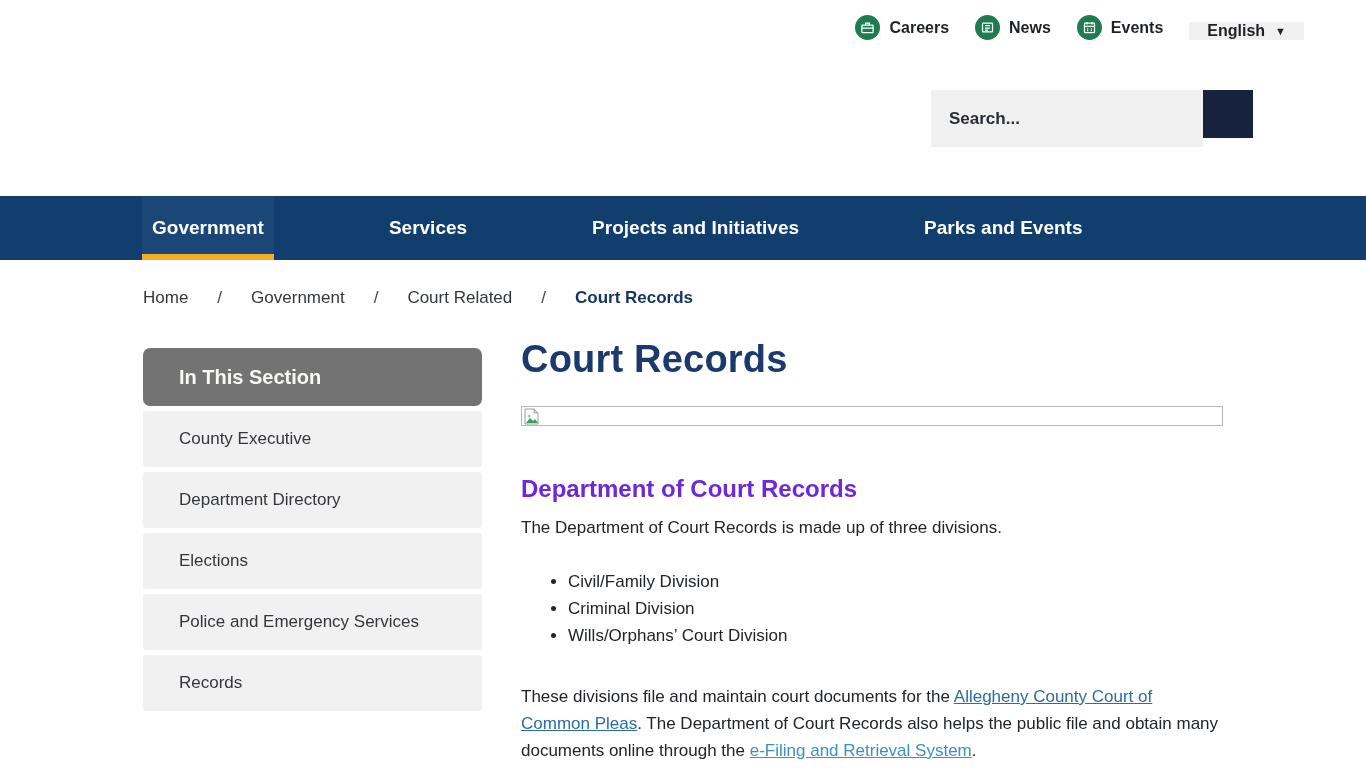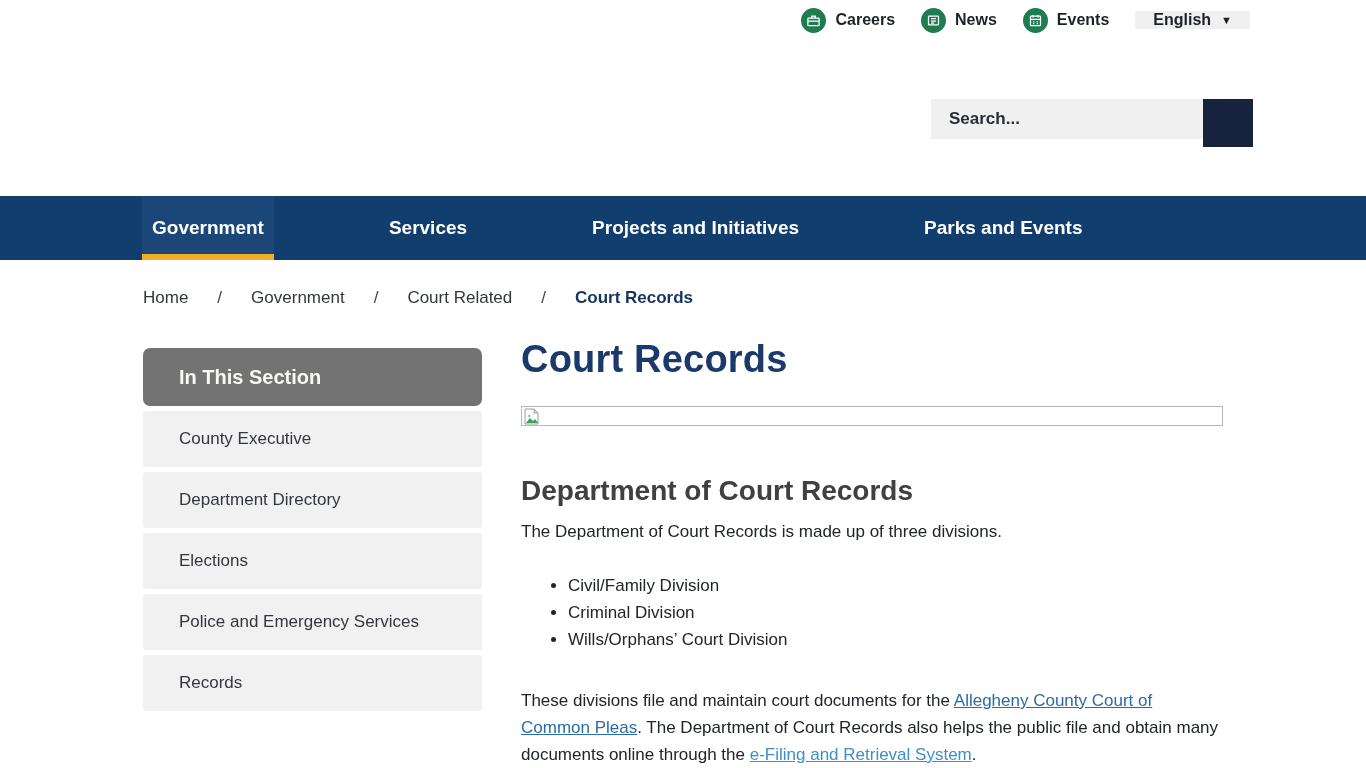--- a/index.html
+++ b/index.html
@@ -1,33 +1,33 @@
 <!DOCTYPE html>
 <html><head>
 <meta charset="utf-8">
 <style>
   * { box-sizing: border-box; margin: 0; padding: 0; }
   html, body { width: 1366px; height: 768px; overflow: hidden; background: #ffffff;
     font-family: "Liberation Sans", sans-serif; color: #212529; }
 
   
-  .topbar { height: 40px; display: flex; justify-content: flex-end; align-items: center;
-    padding-right: 116px; }
+  .topbar { height: 40px; display: flex; justify-content: flex-end; align-items: flex-end;
+    padding-right: 62px; }
   .topbar-link { display: flex; align-items: center; gap: 9px; margin-right: 26px;
     font-size: 16px; font-weight: 700; color: #1e2227; cursor: pointer; }
   .circle-icon { width: 25px; height: 25px; border-radius: 50%; background: #1e7c50;
     display: flex; align-items: center; justify-content: center; }
   .circle-icon svg { display: block; }
   .lang-box { display: flex; align-items: center; gap: 10px; background: #f0f0f1;
     padding: 0 18px; font-size: 16px; font-weight: 700; color: #1e2227; cursor: pointer; }
   .caret { font-size: 11px; color: #1e2227; }
 
   
   .header { height: 156px; position: relative; }
-  .search-wrap { position: absolute; top: 59px; right: 113px; width: 322px; height: 40px;
+  .search-wrap { position: absolute; top: 50px; right: 113px; width: 322px; height: 57px;
     display: flex; }
   .search-input { flex: 1; border: none; outline: none; background: #f0f0f1;
     font-family: "Liberation Sans", sans-serif; font-size: 17px; font-weight: 700;
     color: #1e2227; padding: 0 18px; }
   .search-input::placeholder { color: #2a2e33; opacity: 1; }
   .search-btn { width: 50px; height: 48px; border: none; background: #17223f; cursor: pointer; }
 
   
   .mainnav { height: 64px; background: #123e6d; display: flex; align-items: stretch;
     padding-left: 142px; }
@@ -50,21 +50,21 @@
   .side-head { height: 58px; background: #737373; border-radius: 7px; display: flex;
     align-items: center; padding-left: 36px; color: #f8f8f5; font-size: 20px; font-weight: 700; }
   .side-item { height: 56px; background: #f1f1f2; border-radius: 3px; margin-top: 5px;
     display: flex; align-items: center; padding-left: 36px; font-size: 17px; color: #33373c;
     cursor: pointer; }
 
   .main { flex: 1; min-width: 0; margin-top: -10px; }
   .page-title { font-size: 38px; font-weight: 700; color: #1b3a6b; letter-spacing: 0.2px; }
   .img-placeholder { margin-top: 25px; height: 20px; border: 1px solid #b9b9b9;
     display: flex; align-items: center; padding-left: 2px; }
-  .section-heading { margin-top: 49px; font-size: 28px; font-weight: 700; color: #404040; }
+  .section-heading { margin-top: 49px; font-size: 24px; font-weight: 700; color: #6d28d9; }
   .intro { margin-top: 15px; font-size: 17px; }
   .division-list { margin-top: 30px; padding-left: 47px; }
   .division-list li { font-size: 17px; line-height: 27px; }
   .body-par { margin-top: 34px; font-size: 17px; line-height: 27px; max-width: 700px; }
   a.link-primary { color: #2a6ca5; text-decoration: underline; cursor: pointer; }
   a.link-secondary { color: #3e8fc9; text-decoration: underline; cursor: pointer; }
 </style>
 </head>
 <body>
 

